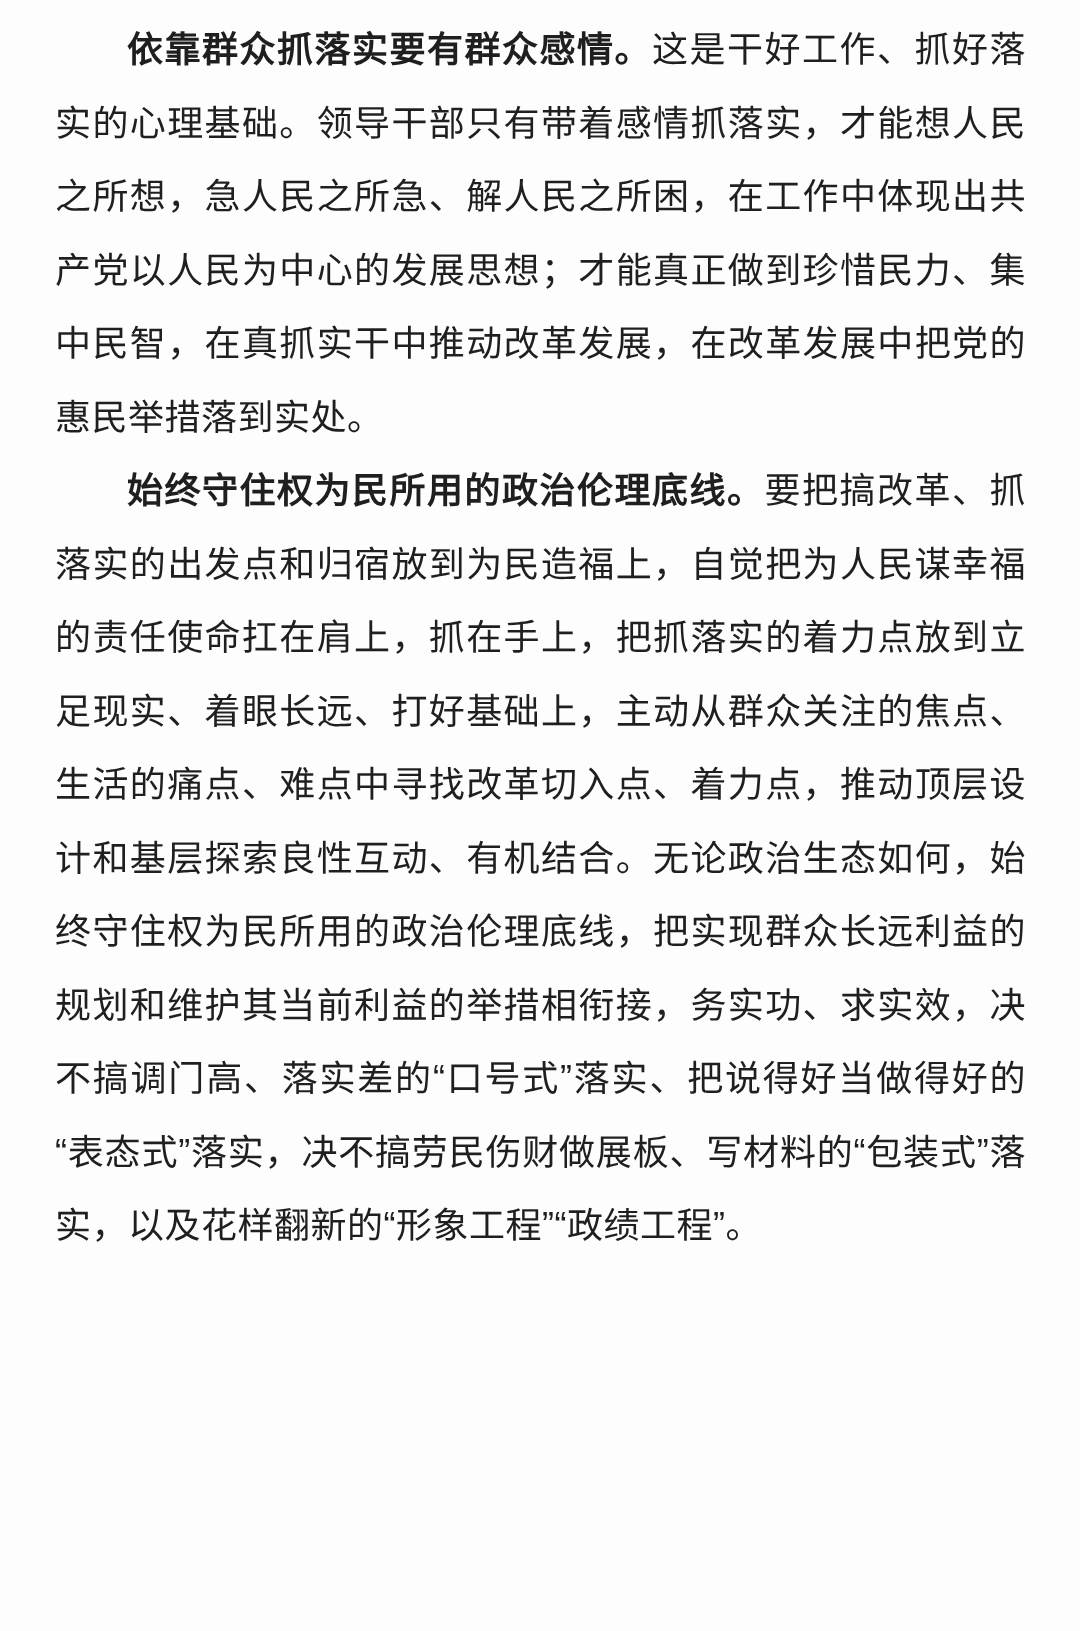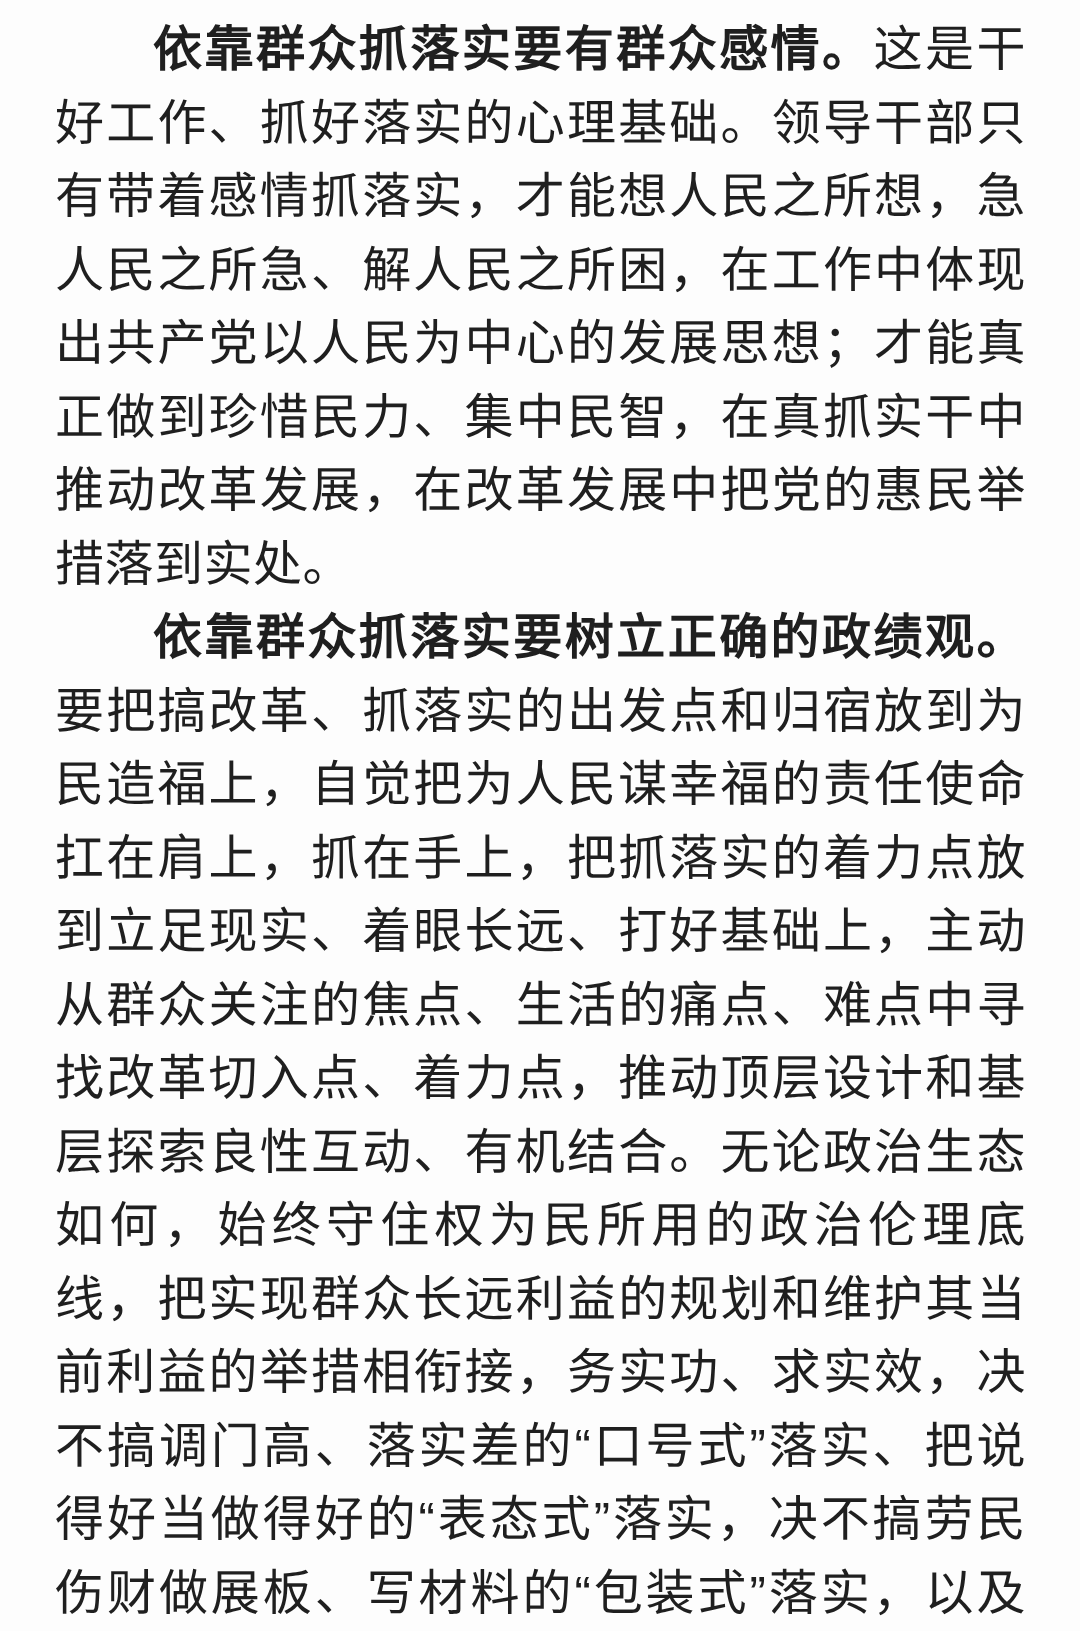--- a/index.html
+++ b/index.html
@@ -8,21 +8,21 @@
     background: #fdfdfd;
   }
   .page {
     width: 1080px;
     height: 1631px;
     box-sizing: border-box;
     padding: 13px 54px 0 55px;
     background: #fdfdfd;
     color: #1f1f1f;
     font-family: "Liberation Sans", sans-serif;
-    font-size: 49px;
+    font-size: 36px;
     line-height: 73.5px;
     text-align: justify;
     text-justify: inter-character;
     overflow: hidden;
   }
   .para {
     margin: 0;
     padding: 0;
     text-indent: 2em;
     letter-spacing: 0.5px;
@@ -32,14 +32,14 @@
   }
   .para-body {
     font-weight: 400;
   }
 </style>
 </head>
 <body>
 
 <div class="page">
   <p class="para"><span class="para-lead">依靠群众抓落实要有群众感情。</span><span class="para-body">这是干好工作、抓好落实的心理基础。领导干部只有带着感情抓落实，才能想人民之所想，急人民之所急、解人民之所困，在工作中体现出共产党以人民为中心的发展思想；才能真正做到珍惜民力、集中民智，在真抓实干中推动改革发展，在改革发展中把党的惠民举措落到实处。</span></p>
-  <p class="para"><span class="para-lead">依靠群众抓落实要树立正确的政绩观。</span><span class="para-body">要把搞改革、抓落实的出发点和归宿放到为民造福上，自觉把为人民谋幸福的责任使命扛在肩上，抓在手上，把抓落实的着力点放到立足现实、着眼长远、打好基础上，主动从群众关注的焦点、生活的痛点、难点中寻找改革切入点、着力点，推动顶层设计和基层探索良性互动、有机结合。无论政治生态如何，始终守住权为民所用的政治伦理底线，把实现群众长远利益的规划和维护其当前利益的举措相衔接，务实功、求实效，决不搞调门高、落实差的“口号式”落实、把说得好当做得好的“表态式”落实，决不搞劳民伤财做展板、写材料的“包装式”落实，以及花样翻新的“形象工程”“政绩工程”。</span></p>
+  <p class="para"><span class="para-lead">始终守住权为民所用的政治伦理底线。</span><span class="para-body">要把搞改革、抓落实的出发点和归宿放到为民造福上，自觉把为人民谋幸福的责任使命扛在肩上，抓在手上，把抓落实的着力点放到立足现实、着眼长远、打好基础上，主动从群众关注的焦点、生活的痛点、难点中寻找改革切入点、着力点，推动顶层设计和基层探索良性互动、有机结合。无论政治生态如何，始终守住权为民所用的政治伦理底线，把实现群众长远利益的规划和维护其当前利益的举措相衔接，务实功、求实效，决不搞调门高、落实差的“口号式”落实、把说得好当做得好的“表态式”落实，决不搞劳民伤财做展板、写材料的“包装式”落实，以及花样翻新的“形象工程”“政绩工程”。</span></p>
 </div>
 
 </body></html>

